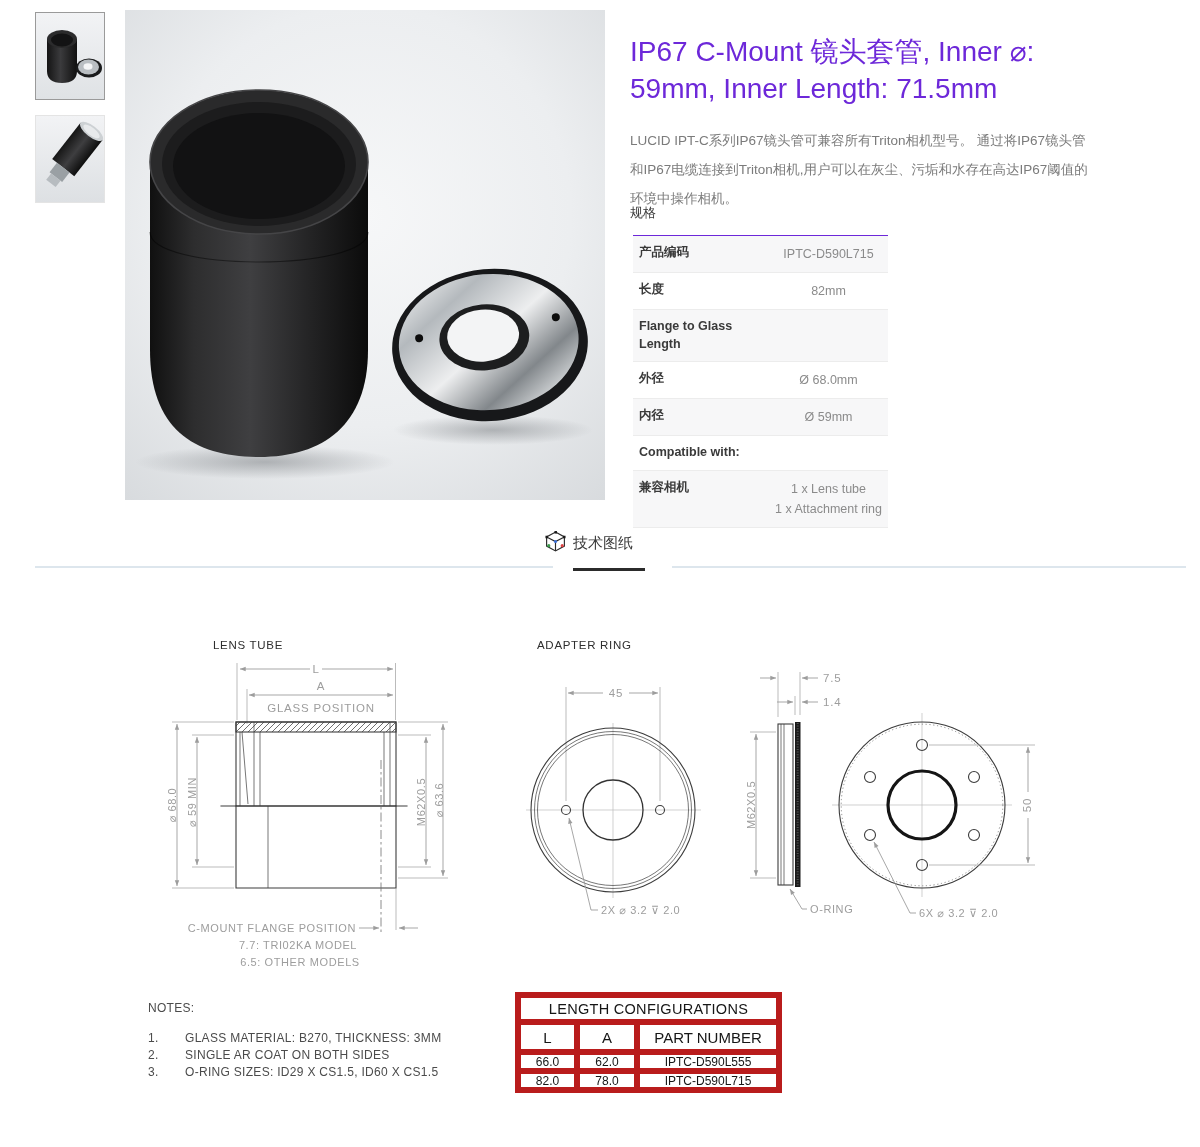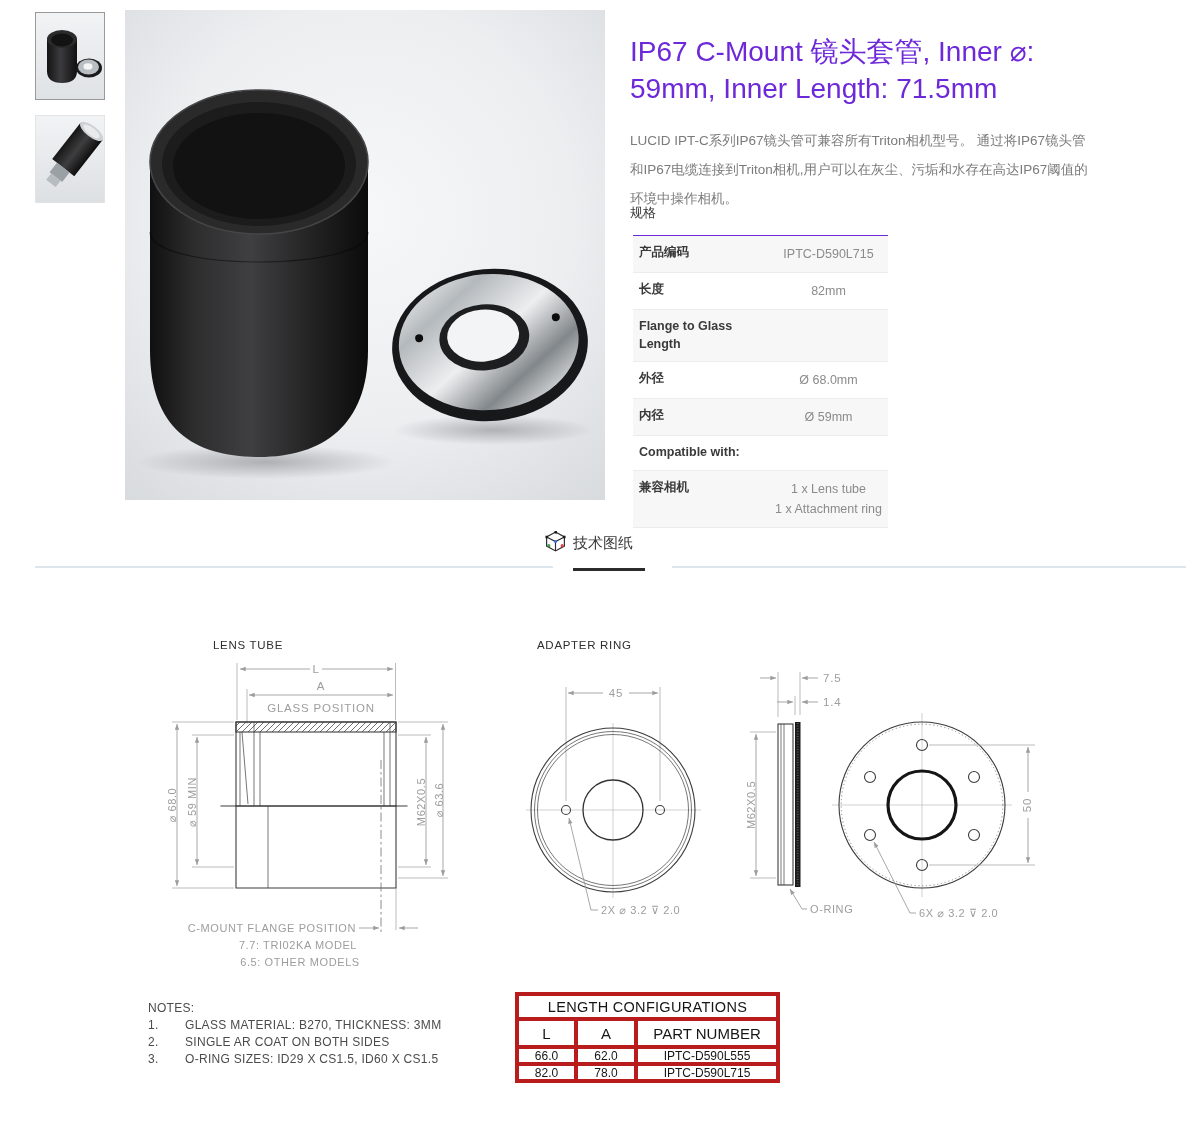--- a/index.html
+++ b/index.html
@@ -40,27 +40,27 @@
   .thin{stroke:#3c3c3c;stroke-width:.7;fill:none;}
   .dim{stroke:#9d9d9d;stroke-width:.9;fill:none;}
   .ext{stroke:#9d9d9d;stroke-width:.7;fill:none;}
   .cl{stroke:#6e6e6e;stroke-width:.8;fill:none;stroke-dasharray:9 3 2.5 3;}
   .cross{stroke:#bcbcbc;stroke-width:.7;fill:none;}
   text.dimt{fill:#9d9d9d;font-size:11px;letter-spacing:.6px;font-family:"Liberation Sans",sans-serif;}
   text.dimt2{fill:#9d9d9d;font-size:11.5px;letter-spacing:.8px;font-family:"Liberation Sans",sans-serif;}
 
   
   .notes{position:absolute;left:148px;top:1001px;width:400px;font-size:12px;color:#4b4b4b;letter-spacing:.3px;}
-  .notes .nh{margin-bottom:3px;}
+  .notes .nh{margin-bottom:16px;}
   .note-item{display:flex;line-height:15.5px;margin-top:1.5px;}
   .note-item .num{width:37px;}
 
   
   .cfg{position:absolute;left:515px;top:992px;border-collapse:collapse;table-layout:fixed;color:#161616;}
-  .cfg td,.cfg th{border:4px solid #b91c1c;text-align:center;padding:0;font-weight:normal;}
+  .cfg td,.cfg th{border:6px solid #b91c1c;text-align:center;padding:0;font-weight:normal;}
   .cfg .t-title{font-size:14.5px;height:21px;letter-spacing:.3px;}
   .cfg .t-col{font-size:15px;height:24px;}
   .cfg .t-data{font-size:12px;height:13px;line-height:12px;}
   .c-l{width:59px;} .c-a{width:60px;} .c-p{width:142px;}
 </style>
 </head>
 <body>
 
 <div class="page">
 

